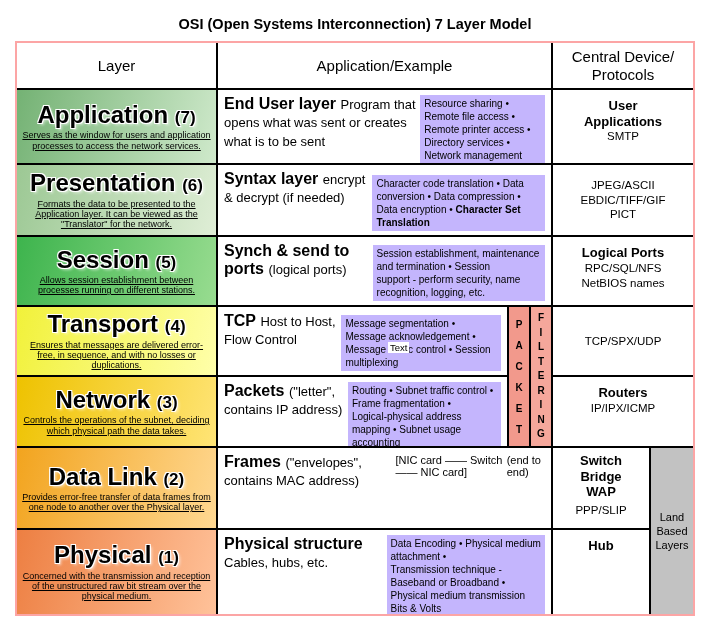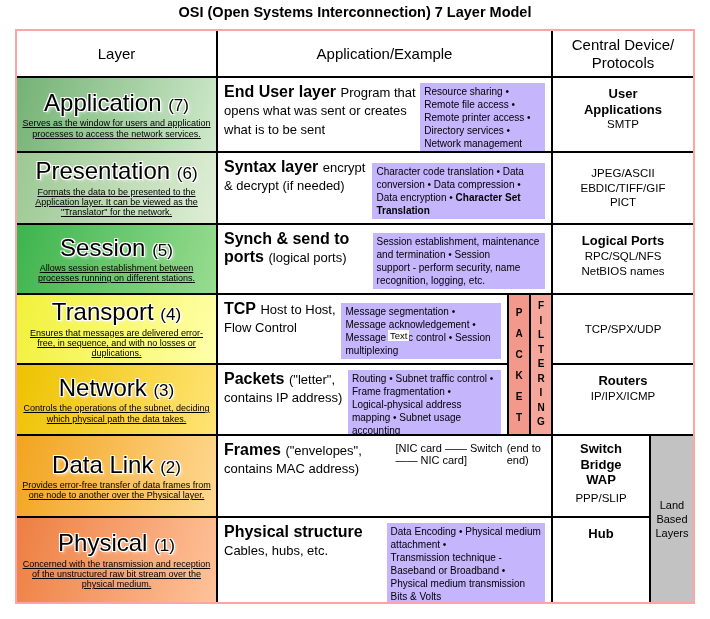--- a/index.html
+++ b/index.html
@@ -1,38 +1,38 @@
 <!DOCTYPE html>
 <html><head>
 <meta charset="utf-8">
 <style>
   html,body{margin:0;padding:0;}
   body{width:710px;height:619px;background:#fff;color:#000;font-family:"Liberation Sans",sans-serif;overflow:hidden;}
-  .page{padding-top:4px;border-radius:28px;}
+  .page{padding-top:16px;border-radius:28px;}
   .page-title{text-align:center;font-weight:bold;font-size:14.5px;margin-bottom:9px;}
 
   .osi-table{
     display:grid;
     grid-template-columns:199px 289px 20px 20px 96px 42px;
     grid-template-rows:45px 73px 70px 68px 68px 69px 80px 84px;
     gap:2px;background:#000;border:2px solid #fca5a5;
     width:max-content;margin:0 auto;
   }
   .cell{background:#fff;overflow:hidden;}
   .pre{white-space:pre-line;}
 
   .c1{grid-column:1}.c2{grid-column:2}.c2s3{grid-column:2 / span 3}
   .c5{grid-column:5}.c5s2{grid-column:5 / span 2}
   .r1{grid-row:1}.r2{grid-row:2}.r3{grid-row:3}.r4{grid-row:4}
   .r5{grid-row:5}.r6{grid-row:6}.r7{grid-row:7}.r8{grid-row:8}
 
   .hcell{display:flex;align-items:center;justify-content:center;font-size:15px;text-align:center;line-height:1.15;}
 
   .layer-cell{display:flex;flex-direction:column;align-items:center;justify-content:center;text-align:center;padding:2px 5px;}
-  .layer-name{font-size:24px;font-weight:normal;line-height:1.05;white-space:nowrap;
+  .layer-name{font-size:24px;font-weight:bold;line-height:1.05;white-space:nowrap;
     text-shadow:-1px -1px 0 #fff,1px -1px 0 #fff,-1px 1px 0 #fff,1px 1px 0 #fff,2px 2px 3px rgba(255,255,255,.65);}
   .layer-num{font-size:17px;}
   .layer-desc{font-size:9px;line-height:1.15;margin-top:3px;text-decoration:underline;}
 
   .bg-application{background:linear-gradient(105deg,#74b274,#cfe9cb);}
   .bg-presentation{background:linear-gradient(105deg,#9cc894,#dfeed6);}
   .bg-session{background:linear-gradient(105deg,#3db44d,#98dc90);}
   .bg-transport{background:linear-gradient(105deg,#f1f13a,#ffffaa);}
   .bg-network{background:linear-gradient(105deg,#eec200,#ffe476);}
   .bg-datalink{background:linear-gradient(105deg,#f2a41e,#ffd892);}

